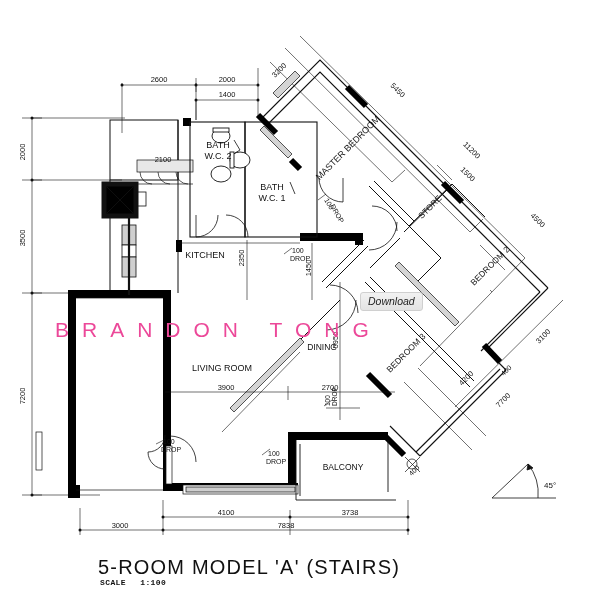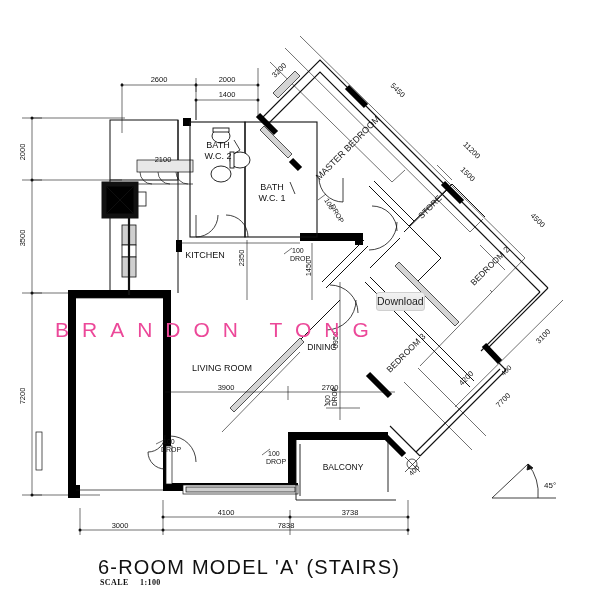--- a/index.html
+++ b/index.html
@@ -2,28 +2,28 @@
 <html><head>
 <meta charset="utf-8">
 <style>
   html,body{margin:0;padding:0;background:#ffffff;}
   body{width:611px;height:600px;position:relative;overflow:hidden;
        font-family:"Liberation Sans","DejaVu Sans",sans-serif;color:#111;}
   #plan{position:absolute;left:0;top:0;width:611px;height:600px;}
   .wm{position:absolute;left:55px;top:318px;width:540px;height:30px;
       font-family:"Liberation Sans",sans-serif;font-size:21px;letter-spacing:13px;
       color:#ec4899;white-space:nowrap;pointer-events:none;user-select:none;}
-  .dl{position:absolute;left:376px;top:292px;
+  .dl{position:absolute;left:360px;top:292px;
       background:linear-gradient(#f2f2f2,#e3e3e3);border:1px solid #d0d0d0;
-      border-radius:3px;padding:2px 0;font-size:10.5px;color:#222;
-      font-family:"Liberation Sans",sans-serif;line-height:1.2;}
+      border-radius:3px;padding:2px 7px;font-size:10.5px;color:#222;
+      font-family:"Liberation Sans",sans-serif;line-height:1.2;font-style:italic;}
   .ttl{position:absolute;left:98px;top:556px;font-size:20px;letter-spacing:1.2px;
        font-family:"Liberation Sans",sans-serif;color:#111;white-space:nowrap;}
   .scl{position:absolute;left:100px;top:578px;font-size:8px;font-weight:bold;
-       letter-spacing:0.4px;font-family:Liberation Serif, serif;color:#111;}
+       letter-spacing:0.4px;font-family:Liberation Mono, monospace;color:#111;}
   .scl span{margin-left:9px;}
 </style>
 </head>
 <body>
 
 <svg id="plan" viewBox="0 0 611 600" xmlns="http://www.w3.org/2000/svg">
   <rect x="0" y="0" width="611" height="600" fill="#ffffff"></rect>
 
   <g stroke="#111" fill="none" stroke-width="0.7" shape-rendering="geometricPrecision">
 
@@ -368,17 +368,17 @@
     <text x="337" y="406" transform="rotate(-90 337 406)" font-size="6.5">DROP</text>
   </g>
 
   <text x="544" y="488" font-size="8" fill="#111" font-family="Liberation Sans, sans-serif">45°</text>
 </svg>
 
 <div class="wm">BRANDON TONG</div>
 
 <div class="dl">Download</div>
 
-<div class="ttl">6-ROOM MODEL 'A' (STAIRS)</div>
+<div class="ttl">5-ROOM MODEL 'A' (STAIRS)</div>
 <div class="scl">
   <span style="margin-left:0">SCALE</span>
   <span>1:100</span>
 </div>
 
 </body></html>

